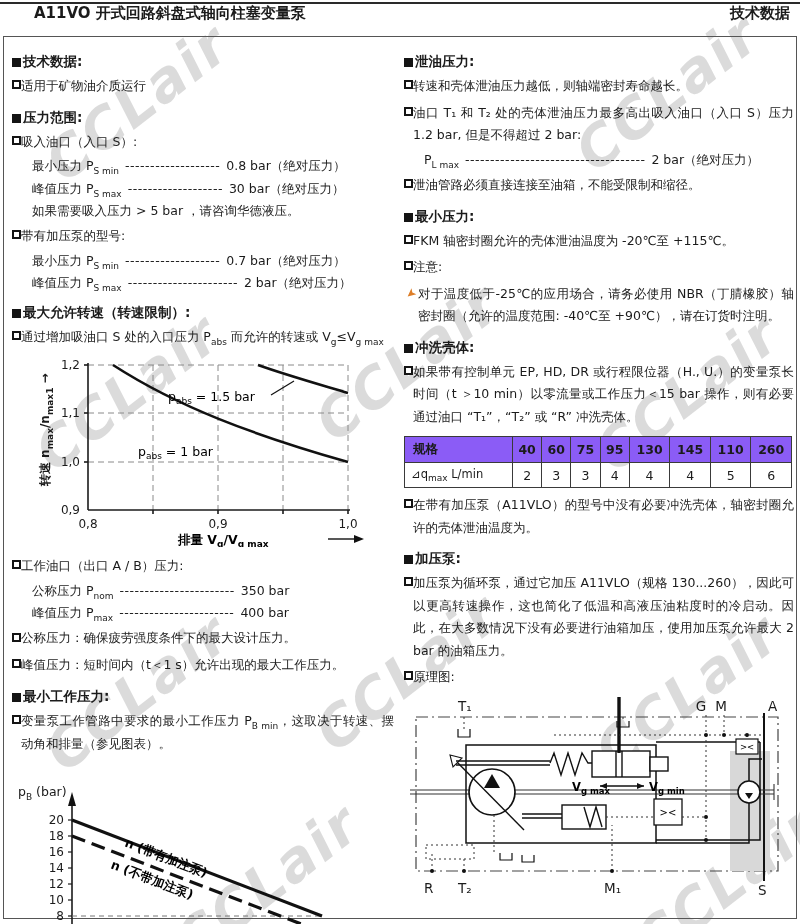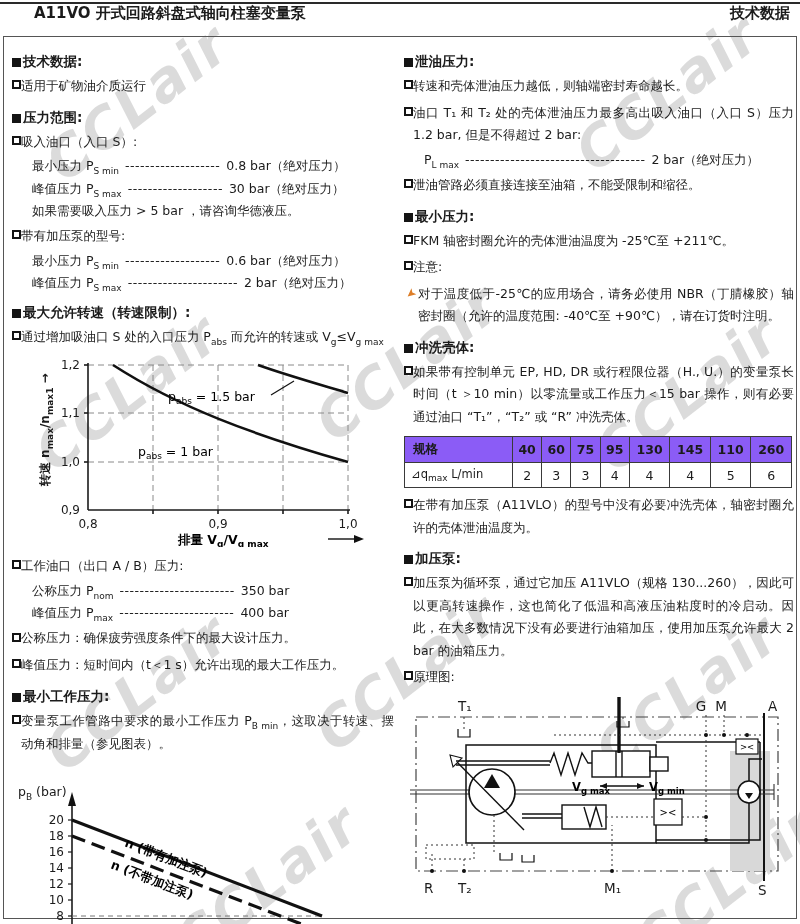--- a/index.html
+++ b/index.html
@@ -101,21 +101,21 @@
       <span>峰值压力 P</span><sub>S max</sub><span class="dashes">-------------------</span><span>30 bar（绝对压力）</span>
     </div>
     <div class="subline" style="white-space:normal;">
       <span>如果需要吸入压力 &gt; 5 bar ，请咨询华德液压。</span>
     </div>
     <div class="item">
       <span class="b-o"></span>
       <span class="txt">带有加压泵的型号:</span>
     </div>
     <div class="subline">
-      <span>最小压力 P</span><sub>S min</sub><span class="dashes">-------------------</span><span>0.6 bar（绝对压力）</span>
+      <span>最小压力 P</span><sub>S min</sub><span class="dashes">-------------------</span><span>0.7 bar（绝对压力）</span>
     </div>
     <div class="subline">
       <span>峰值压力 P</span><sub>S max</sub><span class="dashes">----------------------</span><span>2 bar（绝对压力）</span>
     </div>
 
     <div class="sec">
       <span class="b-f"></span>
       <span class="txt">最大允许转速（转速限制）:</span>
     </div>
     <div class="item">
@@ -287,21 +287,21 @@
       <span class="b-o"></span>
       <span class="txt">泄油管路必须直接连接至油箱，不能受限制和缩径。</span>
     </div>
 
     <div class="sec">
       <span class="b-f"></span>
       <span class="txt">最小压力:</span>
     </div>
     <div class="item">
       <span class="b-o"></span>
-      <span class="txt">FKM 轴密封圈允许的壳体泄油温度为 -25℃至 +211℃。</span>
+      <span class="txt">FKM 轴密封圈允许的壳体泄油温度为 -20℃至 +115℃。</span>
     </div>
     <div class="item">
       <span class="b-o"></span>
       <span class="txt">注意:</span>
     </div>
     <div class="item">
       <span class="note-arrow">➤</span>
       <span class="txt">对于温度低于-25℃的应用场合，请务必使用 NBR（丁腈橡胶）轴密封圈（允许的温度范围: -40℃至 +90℃），请在订货时注明。</span>
     </div>
 

